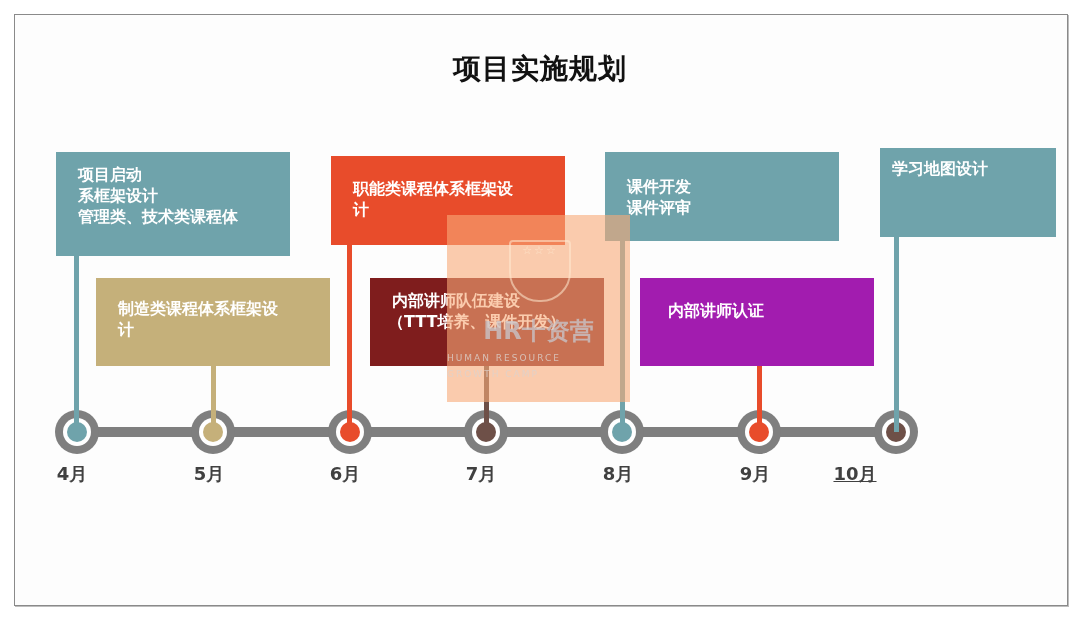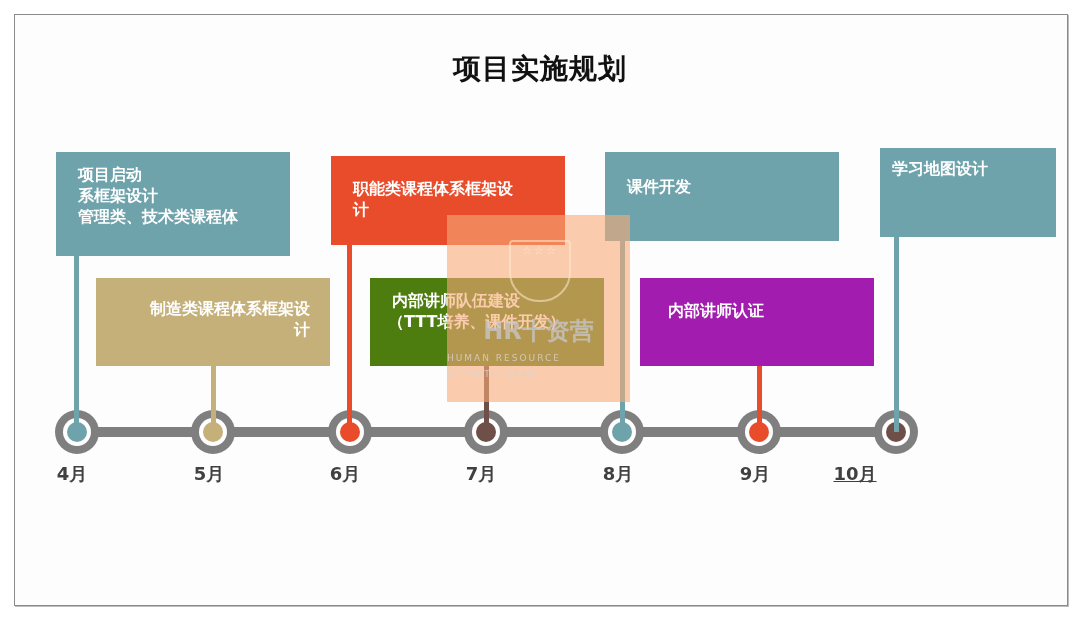--- a/index.html
+++ b/index.html
@@ -67,40 +67,41 @@
 <div class="axis"></div>
 
 <div class="stem" style="left:74px; top:240px; height:192px; background:#6fa3ab;"></div>
 <div class="box" style="left:56px; top:152px; width:234px; height:104px; background:#6fa3ab; padding-top:12px;">
   <div>项目启动</div>
   <div>系框架设计</div>
   <div>管理类、技术类课程体</div>
 </div>
 
 <div class="stem" style="left:211px; top:365px; height:67px; background:#c5b07a;"></div>
-<div class="box" style="left:96px; top:278px; width:234px; height:88px; background:#c5b07a; padding-top:20px;text-align:right;">
+<div class="box" style="left:96px; top:278px; width:234px; height:88px; background:#c5b07a; padding-top:20px;">
   <div>制造类课程体系框架设</div>
   <div>计</div>
 </div>
 
 <div class="stem" style="left:347px; top:240px; height:192px; background:#e84c2b;"></div>
 <div class="box" style="left:331px; top:156px; width:234px; height:89px; background:#e84c2b; padding-top:22px;">
   <div>职能类课程体系框架设</div>
   <div>计</div>
 </div>
 
 <div class="stem" style="left:484px; top:365px; height:67px; background:#6e5048;"></div>
-<div class="box" style="left:370px; top:278px; width:234px; height:88px; background:#4d7c0f; padding-top:12px;">
+<div class="box" style="left:370px; top:278px; width:234px; height:88px; background:#7f1d1d; padding-top:12px;">
   <div>内部讲师队伍建设</div>
   <div style="margin-left:-4px;">（TTT培养、课件开发）</div>
 </div>
 
 <div class="stem" style="left:620px; top:240px; height:192px; background:#6fa3ab;"></div>
 <div class="box" style="left:605px; top:152px; width:234px; height:89px; background:#6fa3ab; padding-top:24px;">
   <div>课件开发</div>
+  <div>课件评审</div>
 </div>
 
 <div class="stem" style="left:757px; top:365px; height:67px; background:#e84c2b;"></div>
 <div class="box" style="left:640px; top:278px; width:234px; height:88px; background:#a21caf; padding-top:22px; padding-left:28px;">
   <div>内部讲师认证</div>
 </div>
 
 <div class="stem" style="left:894px; top:236px; height:196px; background:#6fa3ab;"></div>
 <div class="box" style="left:880px; top:148px; width:176px; height:89px; background:#6fa3ab; padding-left:12px;">
   <div>学习地图设计</div>

